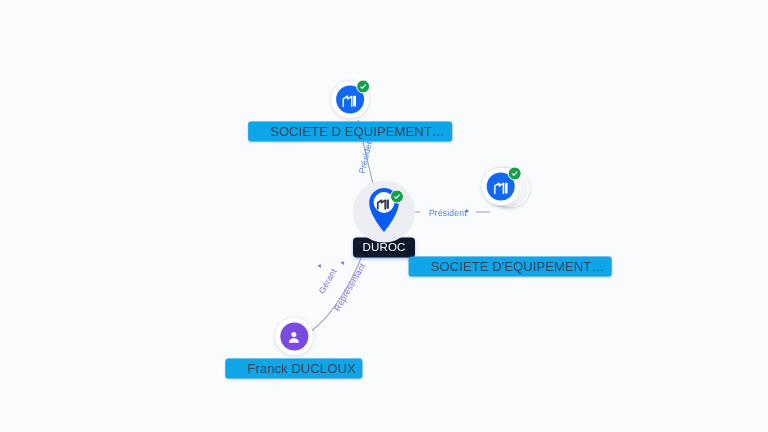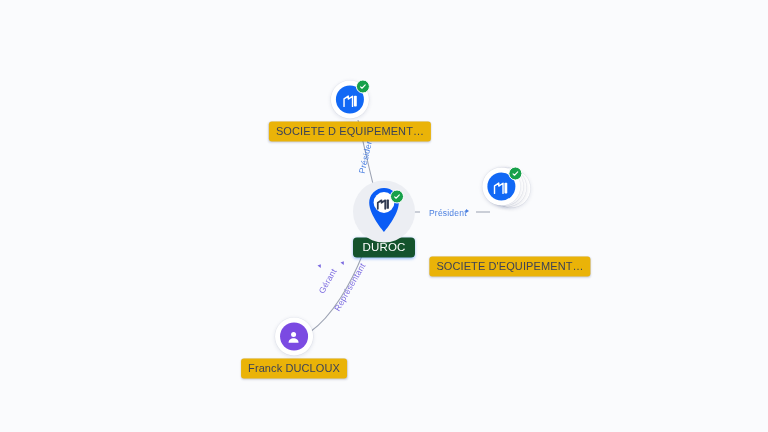--- a/index.html
+++ b/index.html
@@ -38,33 +38,33 @@
     transform: translate(-50%, -50%);
     display: flex;
     flex-direction: column;
     align-items: center;
     cursor: pointer;
   }
 
   
   .node-label {
     margin-top: 3px;
-    background: #eab308;
+    background: #0ea5e9;
     color: #3c4257;
-    font-size: 11px;
+    font-size: 13px;
     line-height: 13px;
     letter-spacing: .1px;
-    padding: 3px 7px 4px 7px;
+    padding: 3px 7px 4px 22px;
     border-radius: 3px;
     white-space: nowrap;
     box-shadow: 0 1px 2px rgba(25,40,90,.16), 0 0 0 .5px rgba(25,40,90,.07);
   }
 
   .node-label.primary {
-    background: #14532d;
+    background: #0f172a;
     color: #ffffff;
     font-size: 11.5px;
     font-weight: 500;
     padding: 3px 9px 4px 9px;
     border-radius: 4px;
     letter-spacing: .2px;
     box-shadow: 0 1px 3px rgba(17,104,245,.40);
   }
 
   

